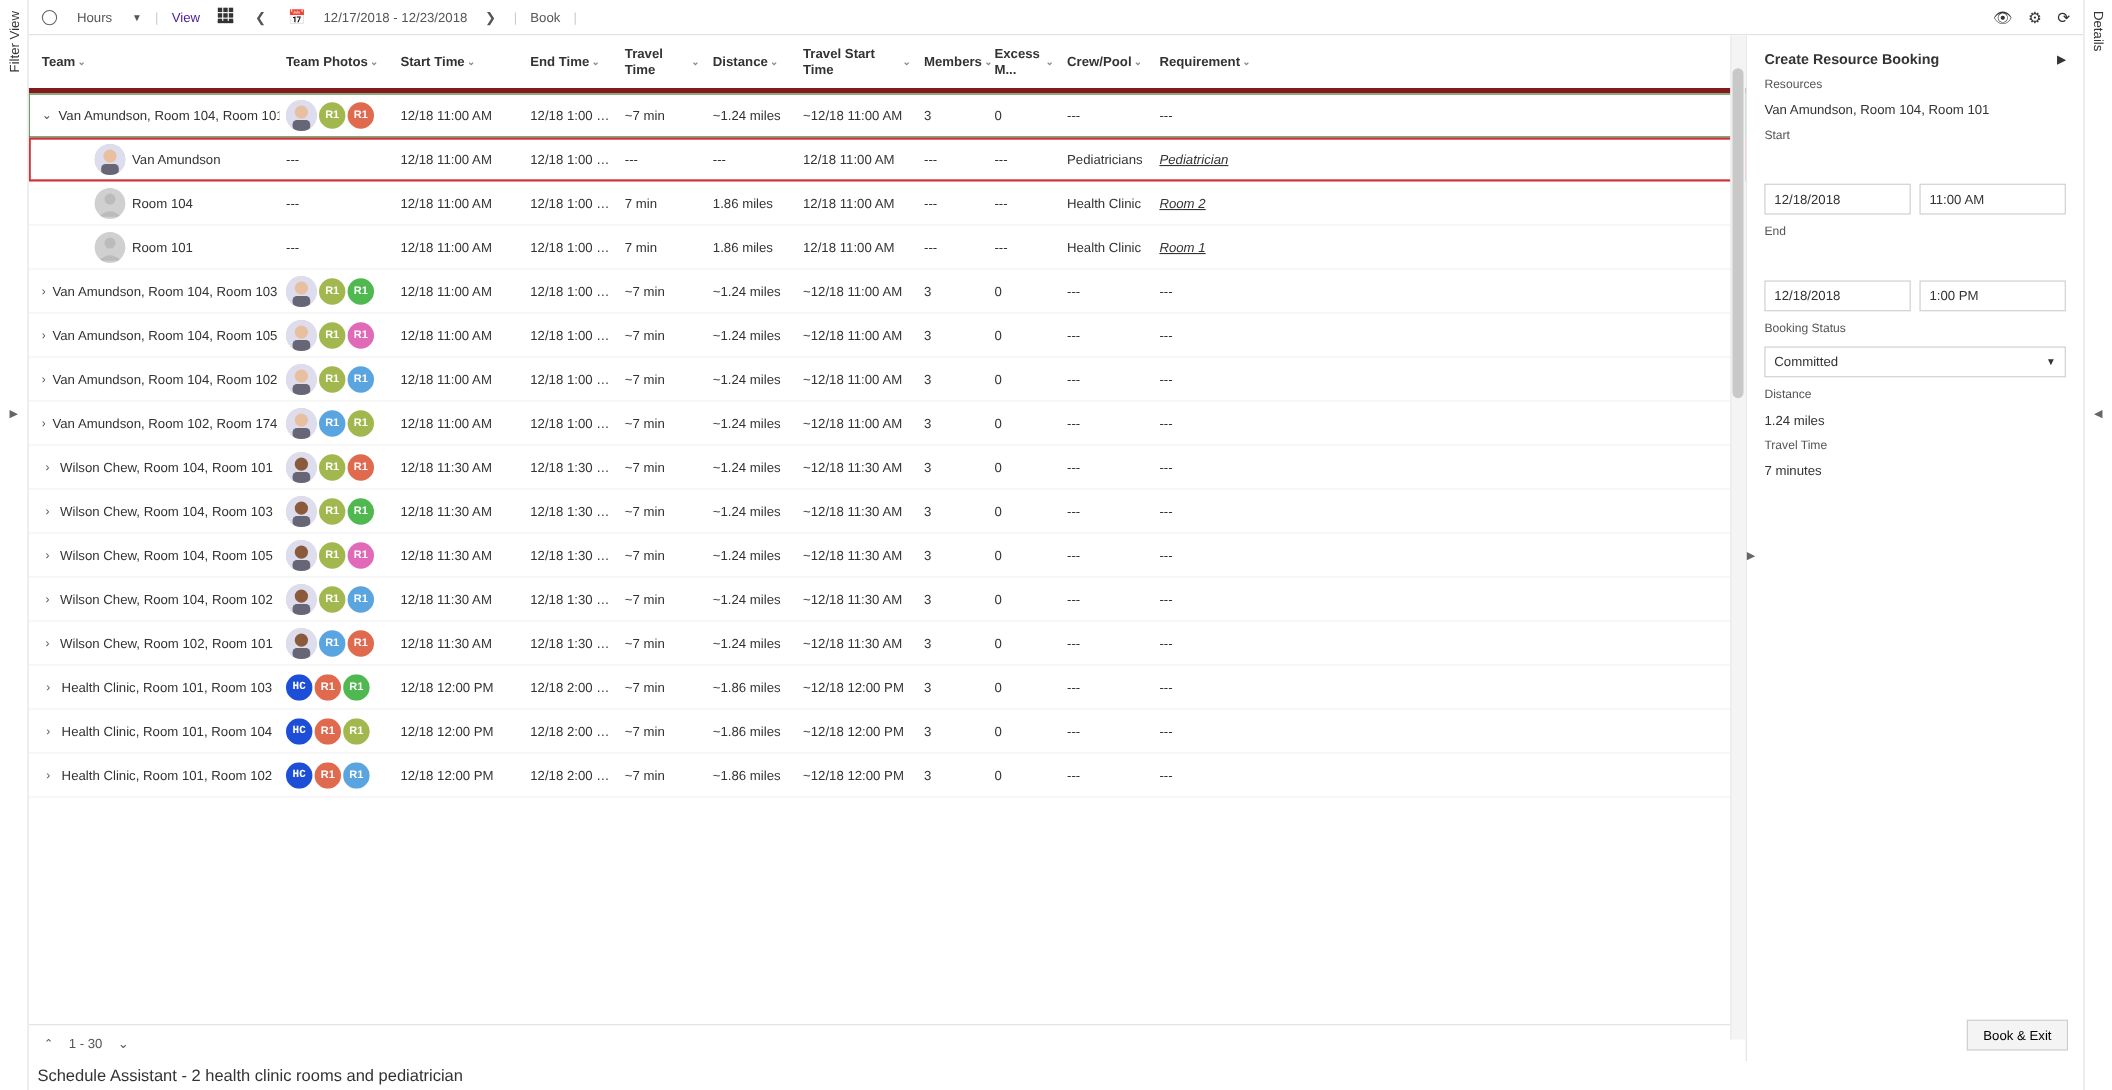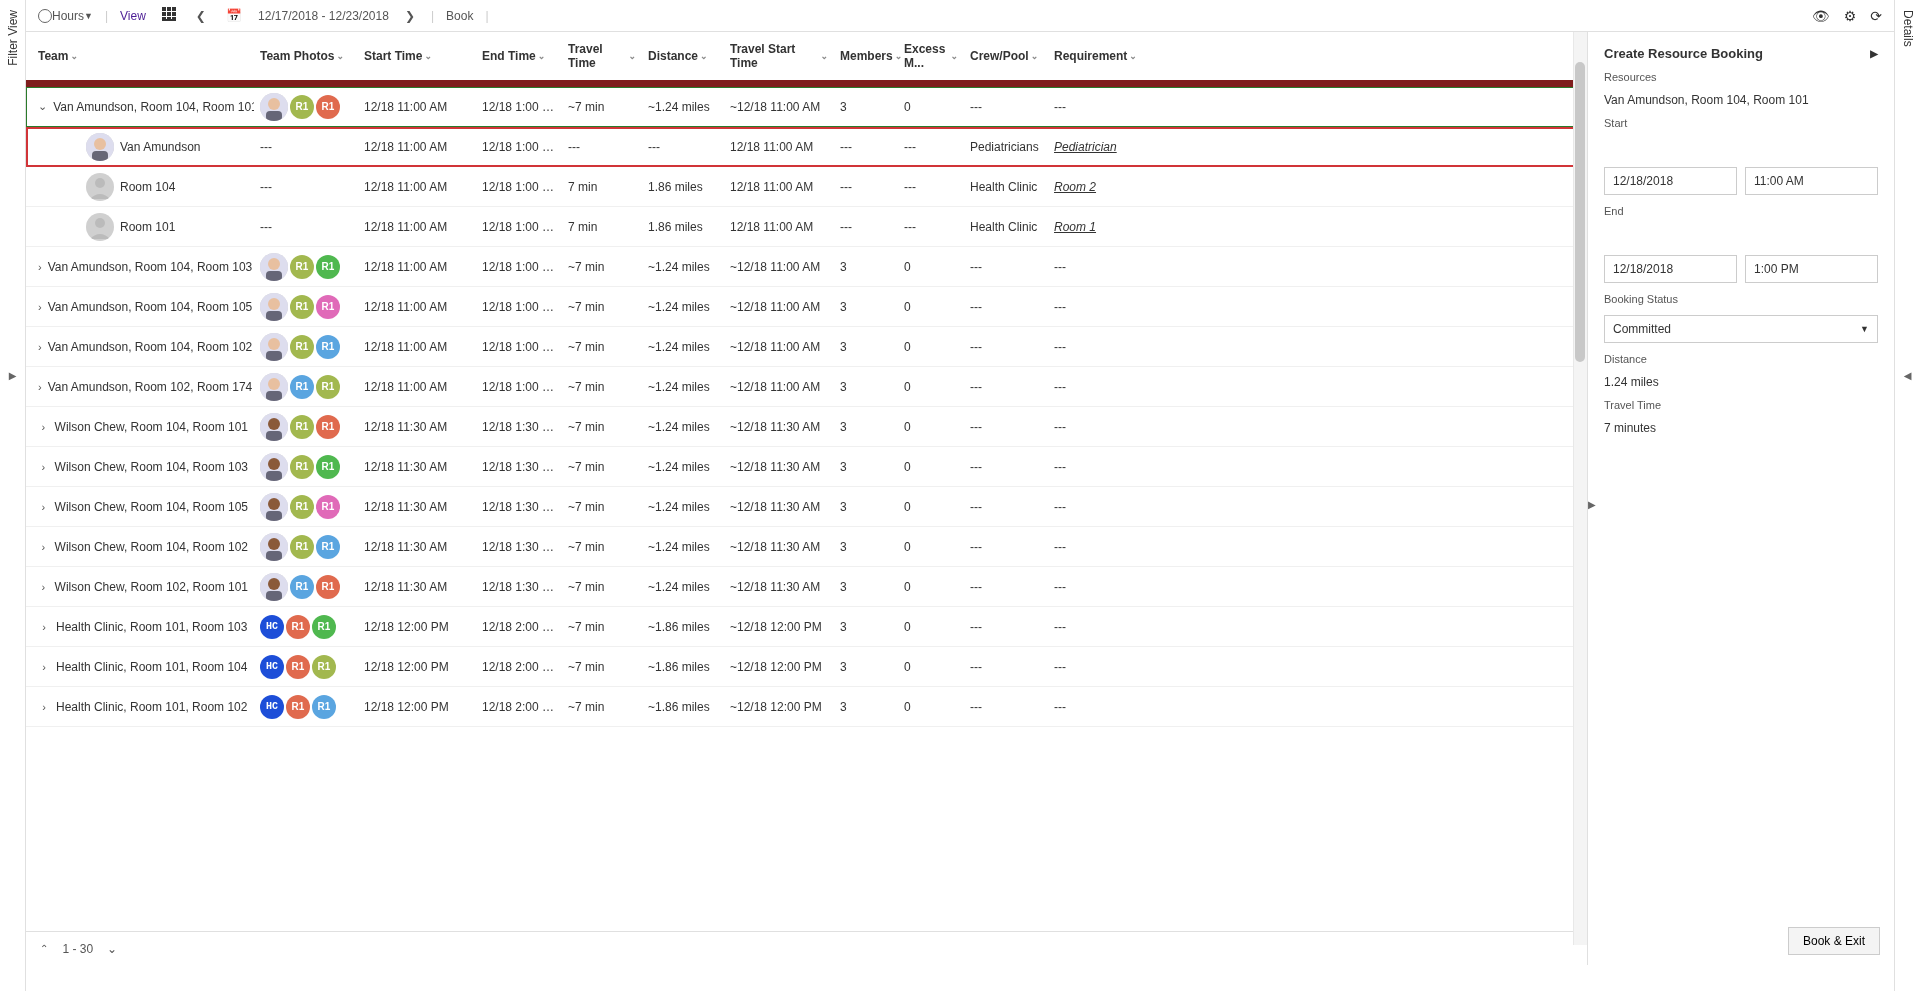--- a/index.html
+++ b/index.html
@@ -8,39 +8,39 @@
 .left-tab { width: 26px; background: #fff; border-right: 1px solid #e0e0e0; display: flex; align-items: flex-start; justify-content: center; padding-top: 10px; position: relative;}
 .left-tab-label { writing-mode: vertical-rl; transform: rotate(180deg); font-size: 12px; color: #333; }
 .left-tab-arrow { position: absolute; top: 370px; font-size: 10px; color: #666; }
 .right-tab { width: 26px; background: #fff; border-left: 1px solid #e0e0e0; display: flex; align-items: flex-start; justify-content: center; padding-top: 10px; position: relative;}
 .right-tab-label { writing-mode: vertical-rl; font-size: 12px; color: #333;}
 .right-tab-arrow { position: absolute; top: 370px; font-size: 10px; color: #666;}
 .content-area { flex: 1; display: flex; flex-direction: column; position: relative; }
 .toolbar { height: 32px; border-bottom: 1px solid #e0e0e0; display: flex; align-items: center; padding: 0 12px; gap: 12px; font-size: 12px; color: #555;}
 .toolbar .sep { color: #ccc; }
 .toolbar .icon-btn { cursor: pointer; padding: 2px 4px; color: #555; }
-.toolbar .hours-btn { display: inline-flex; align-items: center; gap: 0; cursor: pointer;}
+.toolbar .hours-btn { display: inline-flex; align-items: center; gap: 18px; cursor: pointer;}
 .toolbar .hours-btn::before { content: ""; display:inline-block; width:12px; height:12px; border:1px solid #666; border-radius:50%; position:relative;}
 .toolbar .view-label { color: #4c1d95; }
 .toolbar .grid-icon { display:inline-block; width:14px; height:14px; background:
   linear-gradient(#333,#333) 0 0/4px 4px no-repeat,
   linear-gradient(#333,#333) 5px 0/4px 4px no-repeat,
   linear-gradient(#333,#333) 10px 0/4px 4px no-repeat,
   linear-gradient(#333,#333) 0 5px/4px 4px no-repeat,
   linear-gradient(#333,#333) 5px 5px/4px 4px no-repeat,
   linear-gradient(#333,#333) 10px 5px/4px 4px no-repeat,
   linear-gradient(#333,#333) 0 10px/4px 4px no-repeat,
   linear-gradient(#333,#333) 5px 10px/4px 4px no-repeat,
   linear-gradient(#333,#333) 10px 10px/4px 4px no-repeat; border-bottom:2px solid #333; padding-bottom:2px;}
 .toolbar .cal-icon { font-size: 13px; }
 .toolbar .right-group { margin-left: auto; display:flex; gap:14px; align-items:center;}
 .toolbar .refresh-icon, .toolbar .gear-icon2, .toolbar .eye-icon { font-size: 14px; cursor:pointer; color:#333;}
 .body-split { flex:1; display:flex; overflow:hidden;}
 .grid-panel { flex:1; display:flex; flex-direction:column; border-right:1px solid #e0e0e0; overflow:hidden; position:relative;}
-.grid-header { display:flex; border-bottom:7px solid #7f1d1d; font-size:12px; font-weight:600; color:#333; padding: 10px 0; }
+.grid-header { display:flex; border-bottom:5px solid #7f1d1d; font-size:12px; font-weight:600; color:#333; padding: 10px 0; }
 .grid-header .col { display:flex; align-items:center; gap:2px; padding:0 6px;}
 .grid-header .chev { font-size:9px; color:#888;}
 .col-team { width: 228px; padding-left: 12px !important;}
 .col-photos { width: 104px;}
 .col-start { width: 118px;}
 .col-end { width: 86px;}
 .col-travel { width: 80px;}
 .col-distance { width: 82px;}
 .col-tstart { width: 110px;}
 .col-members { width: 64px;}
@@ -612,19 +612,20 @@
             <span style="font-size:9px;">▼</span>
           </div>
         <div class="field-label">Distance</div>
         <div class="field-val">1.24 miles</div>
         <div class="field-label">Travel Time</div>
         <div class="field-val">7 minutes</div>
         <button class="book-btn">Book &amp; Exit</button>
       </div>
     </div>
 
+    <div class="footer-caption">Schedule Assistant - 2 health clinic rooms and pediatrician</div>
   </div>
 
   <div class="right-tab">
     <span class="right-tab-label">Details</span>
     <span class="right-tab-arrow">◀</span>
   </div>
 </div>
 
 </body></html>

